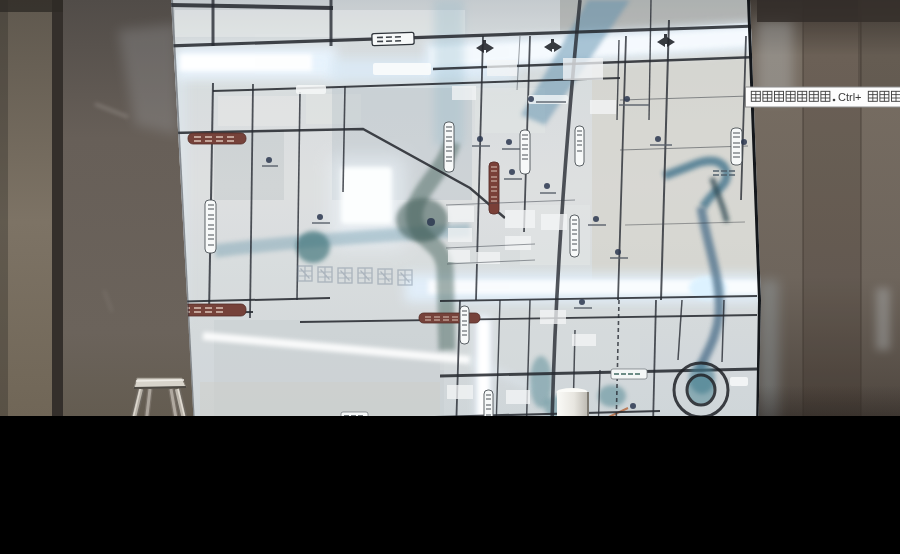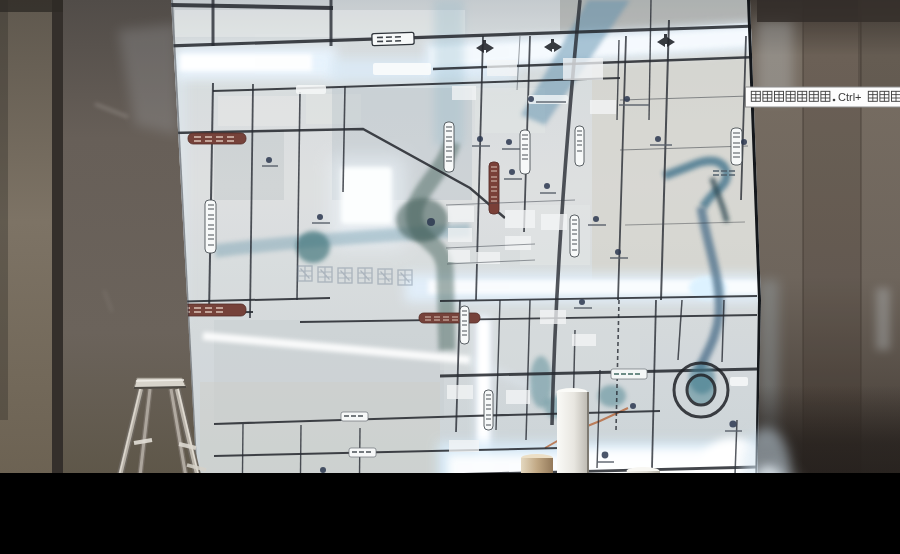--- a/index.html
+++ b/index.html
@@ -1,16 +1,16 @@
 <!DOCTYPE html>
 <html><head>
 <meta charset="utf-8">
 <style>
 html,body{margin:0;padding:0;background:#000;}
-#stage{position:relative;width:900px;height:473px;overflow:hidden;font-family:"Liberation Sans",sans-serif;}
+#stage{position:relative;width:900px;height:416px;overflow:hidden;font-family:"Liberation Sans",sans-serif;}
 </style>
 </head>
 <body>
 <div id="stage">
 <svg width="900" height="554" viewBox="0 0 900 554">
 <defs>
 <filter id="b2" x="-50%" y="-50%" width="200%" height="200%">
           <feGaussianBlur stdDeviation="2"></feGaussianBlur>
         </filter>
 <filter id="b4" x="-60%" y="-60%" width="220%" height="220%">

